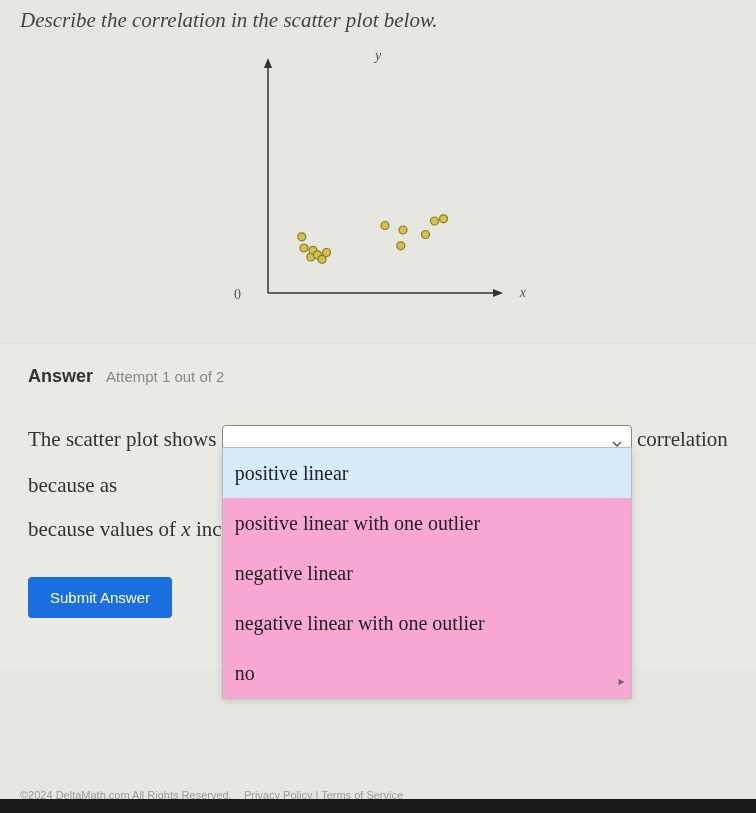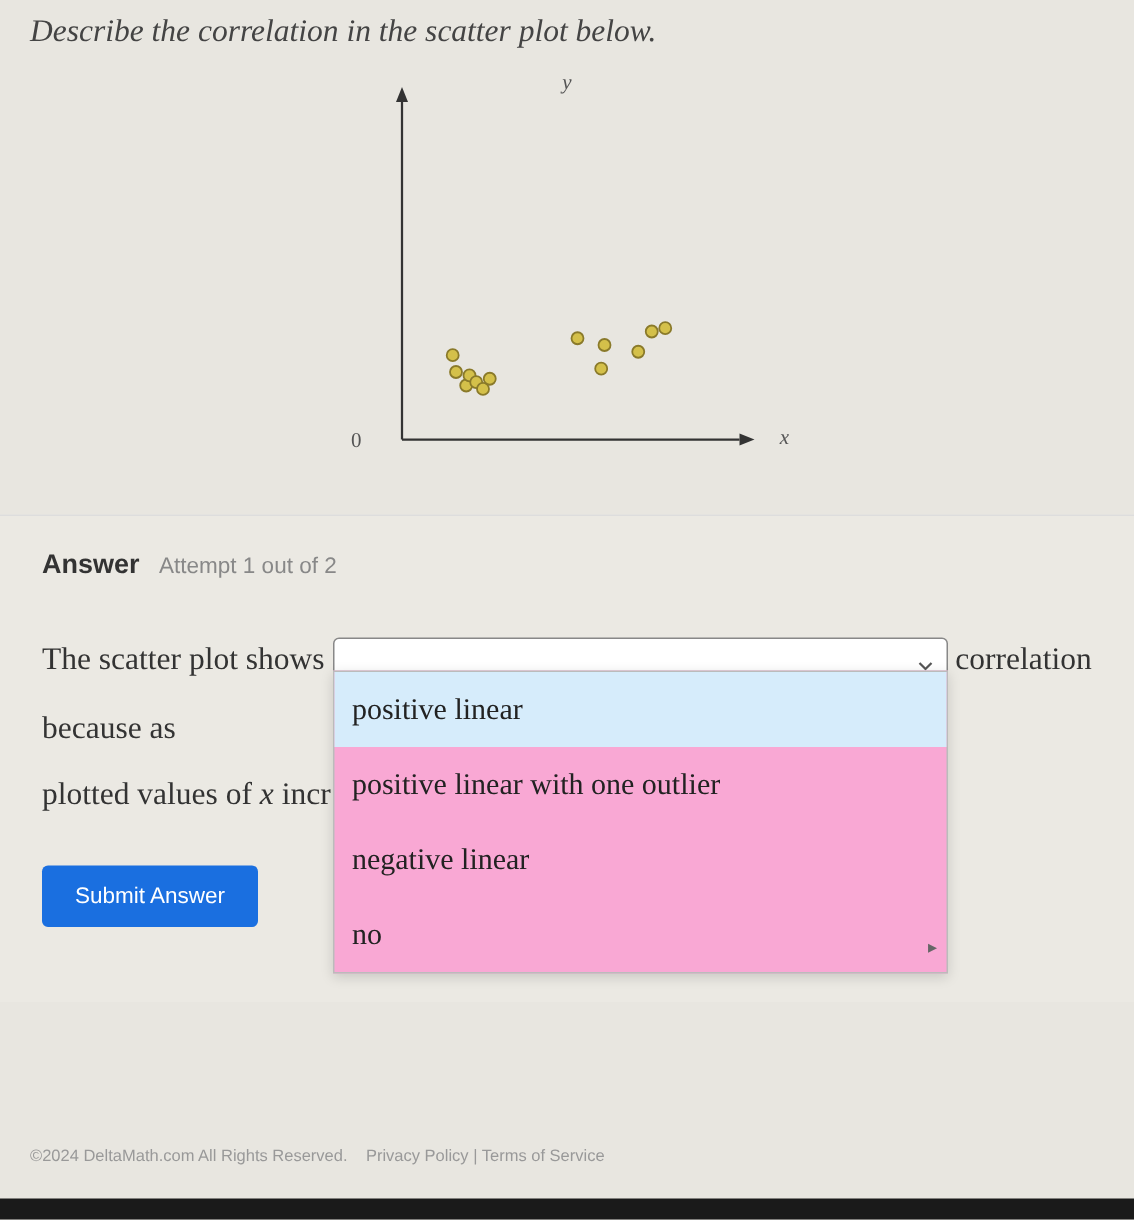--- a/index.html
+++ b/index.html
@@ -150,21 +150,21 @@
       cursor: pointer;
       margin-top: 26px;
       margin-bottom: 42px;
     }
     .footer {
       font-size: 11px;
       color: #999;
       padding: 6px 10px;
       font-family: Arial, sans-serif;
       position: absolute;
-      bottom: 30px;
+      bottom: 6px;
       left: 10px;
     }
     .italic-x { font-style: italic; font-family: Georgia, serif; }
     .black-bar {
       position: absolute;
       bottom: 0; left: 0; right: 0;
       height: 14px;
       background: #1a1a1a;
     }
   </style>
@@ -216,27 +216,28 @@
           <span>
             <svg class="chevron" viewBox="0 0 12 12">
                 <path d="M2 4 L6 8 L10 4" stroke="#555" stroke-width="1.5" fill="none"></path>
               </svg>
           </span>
         </span>
         <div class="dropdown-list">
           <div class="dropdown-item highlight">positive linear</div>
           <div class="dropdown-item">positive linear with one outlier</div>
           <div class="dropdown-item">negative linear</div>
+          <div class="dropdown-item">negative linear with one outlier</div>
           <div class="dropdown-item">no</div>
           <span class="dropdown-scroll-hint">▸</span>
         </div>
       </span>
       <span>correlation because as</span>
       <br>
-      <span>plotted values of </span><span class="italic-x">x</span><span> incr</span>
+      <span>because values of </span><span class="italic-x">x</span><span> incr</span>
     </div>
 
     <button class="submit-btn">Submit Answer</button>
   </div>
 
   <div class="footer">
     <span>©2024 DeltaMath.com All Rights Reserved.</span>
     &nbsp;&nbsp;
     <span>Privacy Policy | Terms of Service</span>
   </div>

